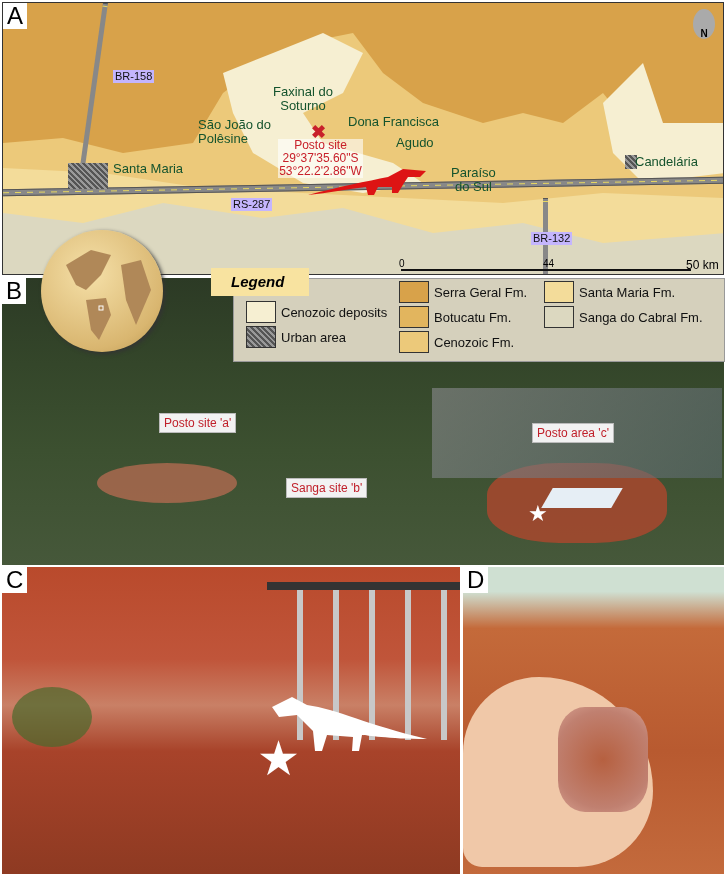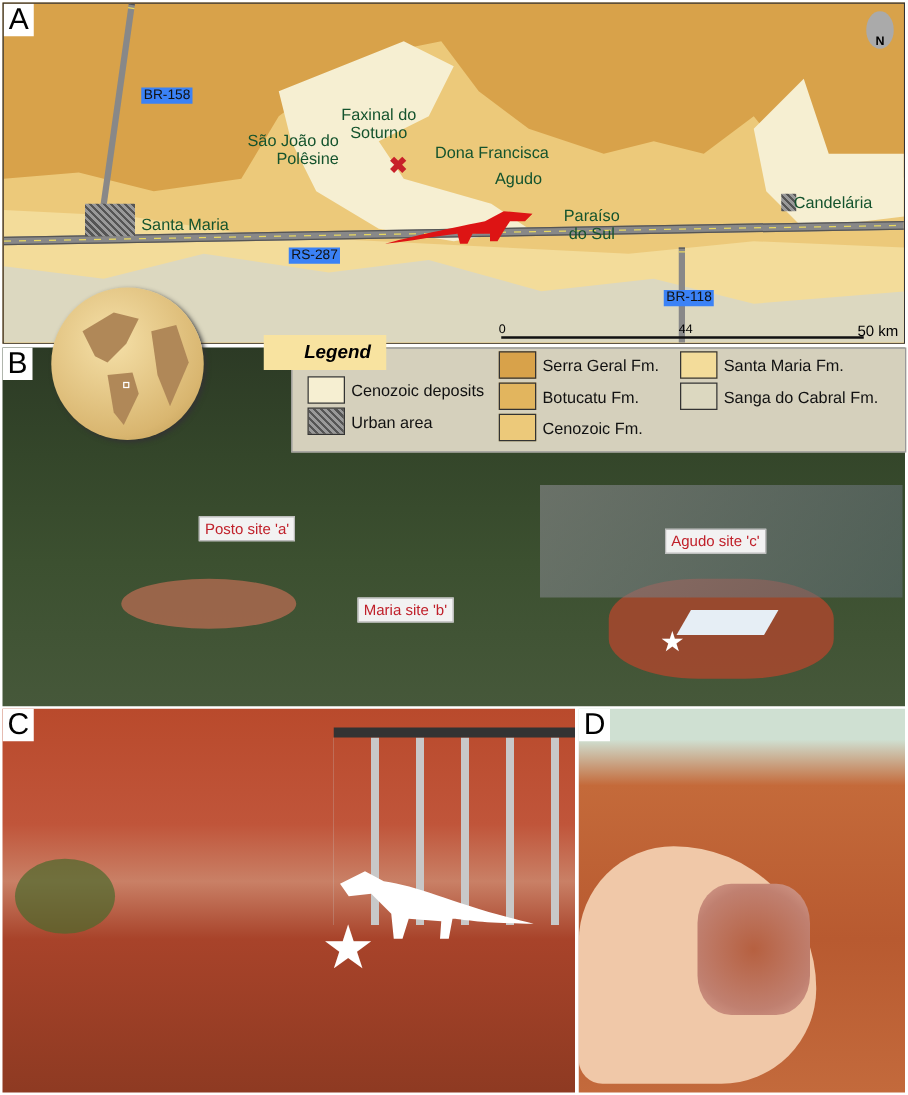--- a/index.html
+++ b/index.html
@@ -4,29 +4,29 @@
 <style>
   html,body{margin:0;padding:0;background:#fff;}
   body{width:726px;height:876px;position:relative;overflow:hidden;font-family:"Liberation Sans",sans-serif;}
   .panel{position:absolute;overflow:hidden;}
   .plabel{position:absolute;left:0;top:0;background:#fff;color:#000;font-size:24px;line-height:26px;padding:0 4px;z-index:20;}
   
   #pA{left:2px;top:2px;width:722px;height:273px;background:#d8a24a;border:1px solid #333;box-sizing:border-box;}
   .town{position:absolute;font-size:13px;color:#14532d;line-height:14px;text-align:center;}
   .road{position:absolute;background:#888;height:5px;border-top:1px solid #555;border-bottom:1px solid #555;}
   .road::after{content:"";position:absolute;left:0;right:0;top:1.5px;height:1.5px;background:repeating-linear-gradient(90deg,#e8d860 0 6px,transparent 6px 12px);}
-  .roadtag{position:absolute;background:#3b82f6;color:#111;font-size:11px;padding:0 2px;line-height:13px;}
+  .roadtag{position:absolute;background:#c4b5fd;color:#111;font-size:11px;padding:0 2px;line-height:13px;}
   .urban{position:absolute;background:repeating-linear-gradient(45deg,#555 0 2px,#999 2px 4px);}
   
   #pB{left:2px;top:278px;width:722px;height:287px;background:linear-gradient(180deg,#2c3a25 0%,#34462a 30%,#3c5030 60%,#46583a 100%);}
   .callout{position:absolute;background:#f2f2f2;color:#c0202a;font-size:12px;padding:2px 4px;line-height:14px;border:1px solid #bbb;z-index:5;}
   #pC{left:2px;top:567px;width:458px;height:307px;background:linear-gradient(180deg,#b94a2c 0%,#c0553a 30%,#c98066 45%,#a8432a 60%,#8e3a22 100%);}
   #pD{left:463px;top:567px;width:261px;height:307px;background:linear-gradient(180deg,#cfe0d2 0%,#cfe0d2 8%,#c46a3a 20%,#b85a30 60%,#c36a3c 100%);}
   .legend{position:absolute;left:233px;top:278px;width:490px;height:82px;background:rgba(222,216,196,0.95);border:1px solid #999;z-index:10;}
-  .legend-title{position:absolute;left:211px;top:268px;width:98px;height:28px;background:#f8e3a0;font-style:italic;font-weight:bold;font-size:15px;line-height:28px;padding-left:20px;box-sizing:border-box;z-index:11;text-align:center;}
+  .legend-title{position:absolute;left:211px;top:268px;width:98px;height:28px;background:#f8e3a0;font-style:italic;font-weight:bold;font-size:15px;line-height:28px;padding-left:20px;box-sizing:border-box;z-index:11;}
   .sw{position:absolute;width:30px;height:22px;border:1.5px solid #333;box-sizing:border-box;}
   .swl{position:absolute;font-size:13px;color:#111;line-height:16px;}
 </style>
 </head>
 <body>
 
 <div id="pA" class="panel">
   <div class="plabel">A</div>
   <svg width="722" height="273" style="position:absolute;left:0;top:0">
     <rect x="0" y="0" width="722" height="273" fill="#d8a24a"></rect>
@@ -34,34 +34,39 @@
     <path d="M0,165 L100,170 L200,185 L300,190 L400,195 L500,200 L600,190 L722,195 L722,273 L0,273 Z" fill="#f3dc9a"></path>
     <path d="M220,70 L270,50 L320,30 L360,50 L340,90 L300,110 L320,140 L390,160 L420,180 L360,190 L300,180 L250,150 L230,110 Z" fill="#f6efd2"></path>
     <path d="M600,100 L640,60 L660,120 L722,120 L722,170 L640,180 L610,150 Z" fill="#f6efd2"></path>
     <path d="M0,210 L80,220 L160,200 L260,215 L340,205 L430,230 L520,220 L600,240 L722,230 L722,273 L0,273 Z" fill="#dcd8c0"></path>
   </svg>
   <div class="road" style="left:100px;top:0;width:5px;height:190px;transform:rotate(8deg);transform-origin:top"></div>
   <div class="road" style="left:0;top:180px;width:722px;transform:rotate(-1deg)"></div>
   <div class="road" style="left:540px;top:195px;width:5px;height:80px;"></div>
   <div class="roadtag" style="left:110px;top:67px">BR-158</div>
   <div class="roadtag" style="left:228px;top:195px">RS-287</div>
-  <div class="roadtag" style="left:528px;top:229px">BR-118</div>
+  <div class="roadtag" style="left:528px;top:229px">BR-132</div>
   <div class="urban" style="left:65px;top:160px;width:40px;height:26px"></div>
   <div class="urban" style="left:622px;top:152px;width:12px;height:14px"></div>
   <div class="town" style="left:270px;top:82px;white-space:pre">Faxinal do
 Soturno</div>
-  <div class="town" style="left:195px;top:103px;white-space:pre;text-align:right">São João do
+  <div class="town" style="left:195px;top:115px;white-space:pre;text-align:left">São João do
 Polêsine</div>
   <div class="town" style="left:345px;top:112px">Dona Francisca</div>
   <div class="town" style="left:393px;top:133px">Agudo</div>
-  <div class="town" style="left:110px;top:170px">Santa Maria</div>
+  <div class="town" style="left:110px;top:159px">Santa Maria</div>
   <div class="town" style="left:448px;top:163px;white-space:pre">Paraíso
 do Sul</div>
   <div class="town" style="left:632px;top:152px">Candelária</div>
   <div style="position:absolute;left:308px;top:118px;color:#c8202a;font-size:18px;font-weight:bold">✖</div>
+  <div style="position:absolute;left:275px;top:136px;color:#c8202a;font-size:12px;line-height:13px;text-align:center;background:rgba(255,255,255,0.6);width:85px">
+    <div>Posto site</div>
+    <div>29°37'35.60"S</div>
+    <div>53°22.2'2.86"W</div>
+  </div>
   <svg width="125" height="35" style="position:absolute;left:305px;top:162px">
     <path d="M0,30 C30,22 60,16 80,12 L95,4 L118,6 L112,12 L100,12 L96,18 L90,28 L84,28 L84,22 L70,22 L66,30 L60,30 L58,22 C40,24 20,28 0,30 Z" fill="#dd1414"></path>
   </svg>
   <div style="position:absolute;left:690px;top:6px;width:22px;height:30px;background:#aaa;border-radius:50%;text-align:center;font-size:10px;font-weight:bold;line-height:50px">
     <span>N</span>
   </div>
   <div style="position:absolute;left:398px;top:266px;width:290px;height:2px;background:#111"></div>
   <div style="position:absolute;left:396px;top:255px;font-size:10px">0</div>
   <div style="position:absolute;left:540px;top:255px;font-size:10px">44</div>
   <div style="position:absolute;left:683px;top:255px;font-size:12px">50 km</div>
@@ -76,22 +81,22 @@
   </svg>
 </div>
 
 <div id="pB" class="panel">
   <div class="plabel">B</div>
   <div style="position:absolute;left:95px;top:185px;width:140px;height:40px;background:#b06a50;border-radius:50%;opacity:.8"></div>
   <div style="position:absolute;left:485px;top:185px;width:180px;height:80px;background:#a8482e;border-radius:40%;opacity:.85"></div>
   <div style="position:absolute;left:545px;top:210px;width:70px;height:20px;background:#e6eef5;transform:skewX(-30deg)"></div>
   <div style="position:absolute;left:430px;top:110px;width:290px;height:90px;background:linear-gradient(135deg,#8c8c90,#5c6a70);opacity:.6"></div>
   <div class="callout" style="left:157px;top:135px">Posto site 'a'</div>
-  <div class="callout" style="left:284px;top:200px">Maria site 'b'</div>
-  <div class="callout" style="left:530px;top:145px">Agudo site 'c'</div>
+  <div class="callout" style="left:284px;top:200px">Sanga site 'b'</div>
+  <div class="callout" style="left:530px;top:145px">Posto area 'c'</div>
   <div style="position:absolute;left:526px;top:223px;color:#fff;font-size:22px">★</div>
 </div>
 
 <div class="legend-title">Legend</div>
 <div class="legend">
   <div class="sw" style="left:12px;top:22px;background:#f6efd2"></div>
   <div class="swl" style="left:47px;top:26px">Cenozoic deposits</div>
   <div class="sw" style="left:12px;top:47px;background:repeating-linear-gradient(45deg,#555 0 2px,#999 2px 4px)"></div>
   <div class="swl" style="left:47px;top:51px">Urban area</div>
   <div class="sw" style="left:165px;top:2px;background:#d8a24a"></div>

